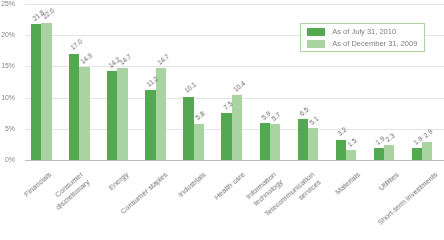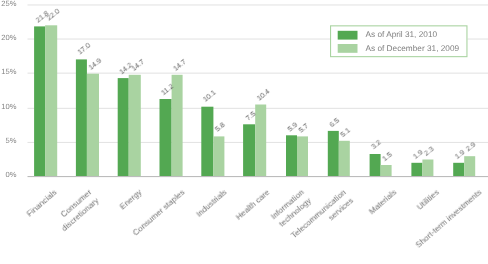--- a/index.html
+++ b/index.html
@@ -169,20 +169,20 @@
       <div class="canchor" style="left: 394.62px; top: 169.6px;">
         <div class="clabel"><span>Utilities</span></div>
       </div>
       <div class="canchor" style="left: 433.2px; top: 169.6px;">
         <div class="clabel"><span>Short-term investments</span></div>
       </div>
     </div>
   <div id="legend" style="left: 299.5px; top: 22.5px; width: 125.5px; height: 29.5px;">
       <div class="lrow" style="left: 6.6px; top: 4.3px;">
         <div class="lsw" style="background: rgb(83, 168, 82);"></div>
-        <div class="ltxt">As of April 31, 2010</div>
+        <div class="ltxt">As of July 31, 2010</div>
       </div>
       <div class="lrow" style="left: 6.6px; top: 16.15px;">
         <div class="lsw" style="background: rgb(169, 211, 161);"></div>
         <div class="ltxt">As of December 31, 2009</div>
       </div>
     </div>
 </div>
 
 </body></html>

